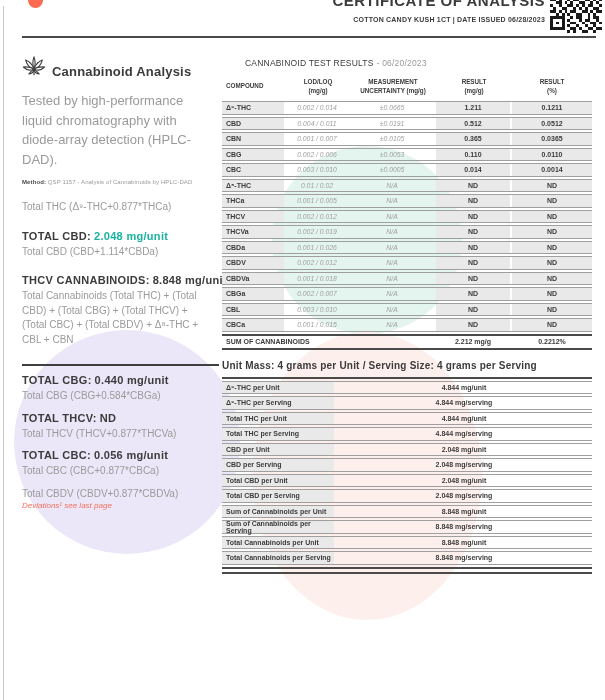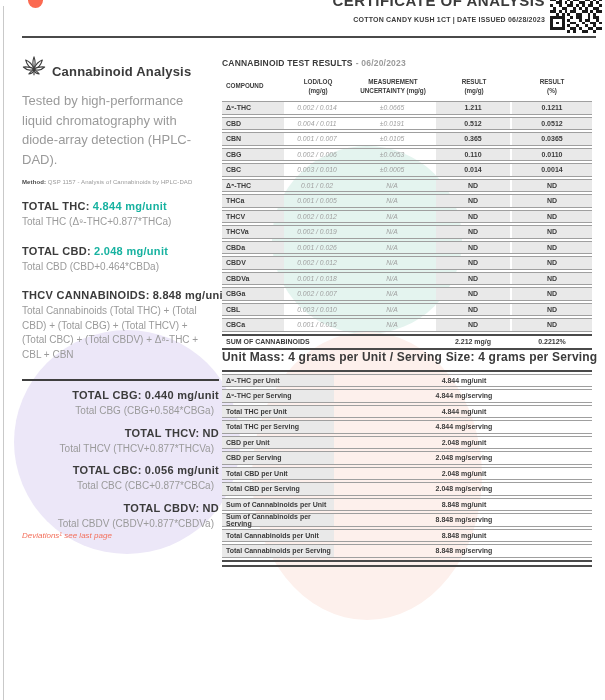--- a/index.html
+++ b/index.html
@@ -19,48 +19,48 @@
   .header-rule{position:absolute;left:22px;top:36px;width:574px;height:2px;background:#4a4a4a;z-index:2;}
   
   .left-col{position:absolute;left:22px;top:55px;width:197px;z-index:1;}
   .panel-head{display:flex;align-items:flex-end;gap:6px;}
   .panel-head svg{width:24px;height:24px;flex:none;}
   .panel-title{font-size:13px;font-weight:bold;letter-spacing:.2px;}
   .desc{margin:12px 0 0;font-size:13px;line-height:1.5;color:#9a9a9a;width:186px;}
   .method{margin:10px 0 0;font-size:6px;color:#9a9a9a;letter-spacing:.1px;}
   .method .mlabel{color:#4a4a4a;font-weight:bold;}
   .totals-primary .total-block{margin-top:15px;}
-  .totals-secondary .total-block{margin-top:8px;text-align:right;}
+  .totals-secondary .total-block{margin-top:8px;}
   .total-line{font-size:11px;font-weight:bold;letter-spacing:.3px;white-space:nowrap;}
   .total-value{margin-left:3px;}
   [data-variant="teal"] .total-value{color:#17b2a0;}
   .formula{margin-top:3px;font-size:10px;line-height:1.45;color:#9a9a9a;width:192px;}
   .left-divider{margin:17px 0 6px 0;border:0;border-top:2px solid #3f3f3f;width:197px;}
   .deviations{margin-top:0;font-size:8px;font-style:italic;color:#f3705c;}
   
   .right-col{position:absolute;left:222px;top:58px;width:376px;z-index:1;}
-  .results-title{font-size:8.5px;font-weight:bold;letter-spacing:.2px;}
+  .results-title{font-size:8.5px;font-weight:normal;letter-spacing:.2px;margin-left:23px;}
   .results-title .date{color:#9a9a9a;margin-left:3px;}
   .t1{margin-top:7px;width:370px;}
   .t1-header{display:flex;font-size:6.3px;font-weight:bold;line-height:1.35;padding:3px 0 4px;text-align:center;}
   .hc{display:flex;flex-direction:column;justify-content:center;}
   .hc1{width:64px;text-align:left;padding-left:4px;box-sizing:border-box;}
   .hc2{width:64px;}.hc3{width:86px;}.hc4{width:76px;}.hc5{width:80px;}
   .t1-row{display:flex;height:11.5px;margin-top:2px;border-top:1px solid #9f9f9f;border-bottom:1px solid #9f9f9f;}
   .rc{display:flex;align-items:center;justify-content:center;box-sizing:border-box;}
   .rc1{width:62px;margin-right:2px;background:#e9e9e9;justify-content:flex-start;padding-left:4px;font-size:7px;font-weight:bold;}
   .rc2{width:62px;margin-right:2px;font-size:6.8px;font-style:italic;color:#a0a0a0;}
   .rc3{width:84px;margin-right:2px;font-size:6.8px;font-style:italic;color:#a0a0a0;}
   .rc4{width:74px;margin-right:2px;background:#e9e9e9;font-size:7px;font-weight:bold;}
   .rc5{width:80px;background:#e9e9e9;font-size:7px;font-weight:bold;}
   .t1-sum{display:flex;height:12px;margin-top:2px;border-top:2px solid #4a4a4a;border-bottom:2px solid #4a4a4a;align-items:center;font-weight:bold;font-size:7px;}
   .sum-label{flex:1;padding-left:4px;}
   .sum-mg{width:74px;text-align:center;margin-right:2px;}
   .sum-pct{width:80px;text-align:center;}
-  .unit-title{margin-top:0;font-size:12px;font-weight:bold;letter-spacing:.2px;}
+  .unit-title{margin-top:10px;font-size:10px;font-weight:bold;letter-spacing:.2px;}
   .t2{margin-top:6px;width:370px;border-top:2px solid #4a4a4a;}
   .t2-row{display:flex;height:11.5px;margin-top:2px;border-top:1px solid #9f9f9f;border-bottom:1px solid #9f9f9f;}
   .t2-label{width:112px;margin-right:2px;background:#e9e9e9;display:flex;align-items:center;padding-left:4px;box-sizing:border-box;font-size:7px;font-weight:bold;}
   .t2-value{flex:1;display:flex;align-items:center;justify-content:center;font-size:7px;font-weight:bold;}
   .t2-bottom{margin-top:2px;height:3px;border-top:2px solid #4a4a4a;border-bottom:2px solid #4a4a4a;}
 </style>
 </head>
 <body>
 
 <div class="page">
@@ -92,26 +92,25 @@
           <path d="M13 15 L13 22" fill="none"></path>
         </g>
       </svg>
       <span class="panel-title">Cannabinoid Analysis</span>
     </div>
     <p class="desc">Tested by high-performance liquid chromatography with diode-array detection (HPLC-DAD).</p>
     <p class="method"><span class="mlabel">Method:</span> <span>QSP 1157 - Analysis of Cannabinoids by HPLC-DAD</span></p>
 
     <div class="totals-primary">
       <div class="total-block" data-variant="teal">
-          <div class="total-line"><span class="total-label">TOTAL THC:</span><span class="total-value">4.844 mg/unit</span></div>
           <div class="formula">Total THC (Δ⁹-THC+0.877*THCa)</div>
         </div>
         <div class="total-block" data-variant="teal">
           <div class="total-line"><span class="total-label">TOTAL CBD:</span><span class="total-value">2.048 mg/unit</span></div>
-          <div class="formula">Total CBD (CBD+0.464*CBDa)</div>
+          <div class="formula">Total CBD (CBD+1.114*CBDa)</div>
         </div>
         <div class="total-block" data-variant="dark">
           <div class="total-line"><span class="total-label">THCV CANNABINOIDS:</span><span class="total-value">8.848 mg/unit</span></div>
           <div class="formula">Total Cannabinoids (Total THC) + (Total CBD) + (Total CBG) + (Total THCV) + (Total CBC) + (Total CBDV) + Δ⁸-THC + CBL + CBN</div>
         </div>
     </div>
 
     <hr class="left-divider">
 
     <div class="totals-secondary">
@@ -121,21 +120,20 @@
         </div>
         <div class="total-block" data-variant="dark">
           <div class="total-line"><span class="total-label">TOTAL THCV:</span><span class="total-value">ND</span></div>
           <div class="formula">Total THCV (THCV+0.877*THCVa)</div>
         </div>
         <div class="total-block" data-variant="dark">
           <div class="total-line"><span class="total-label">TOTAL CBC:</span><span class="total-value">0.056 mg/unit</span></div>
           <div class="formula">Total CBC (CBC+0.877*CBCa)</div>
         </div>
         <div class="total-block" data-variant="dark">
-          <div class="total-line"><span class="total-label">TOTAL CBDV:</span><span class="total-value">ND</span></div>
           <div class="formula">Total CBDV (CBDV+0.877*CBDVa)</div>
         </div>
     </div>
 
     <div class="deviations">Deviations¹ see last page</div>
   </div>
 
   <div class="right-col">
     <div class="results-title">
       <span>CANNABINOID TEST RESULTS</span><span class="date">- 06/20/2023</span>

